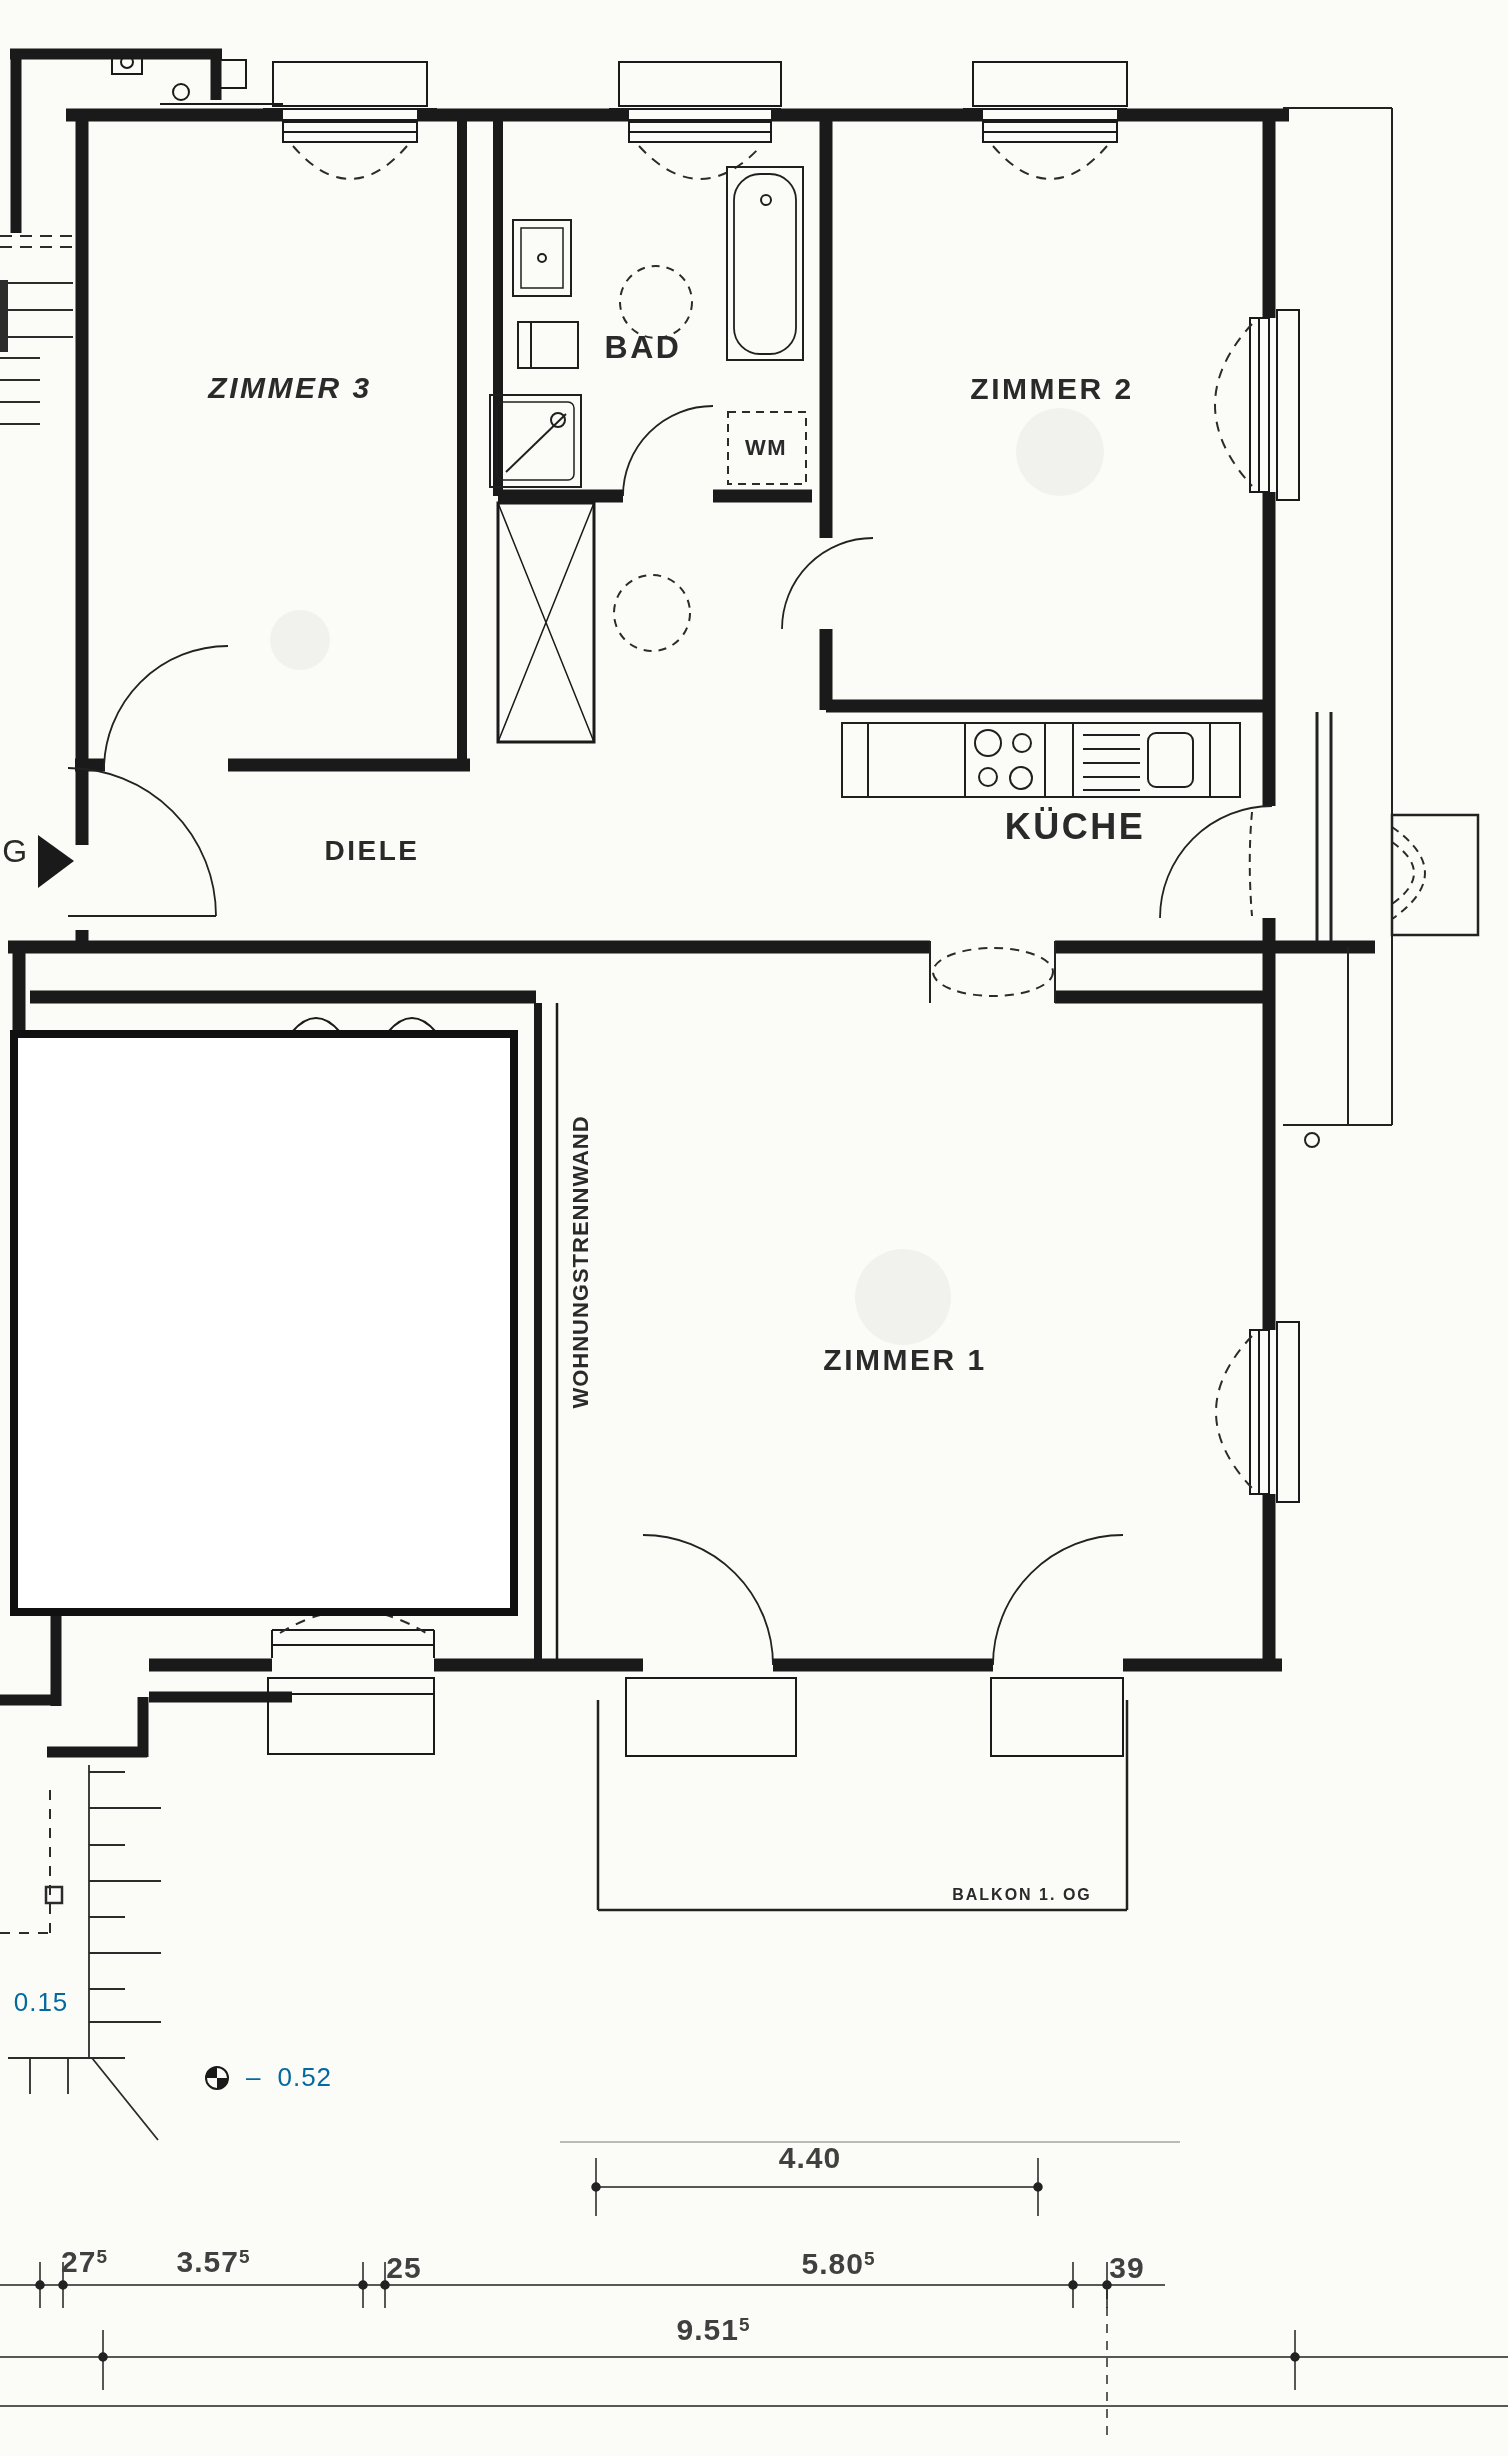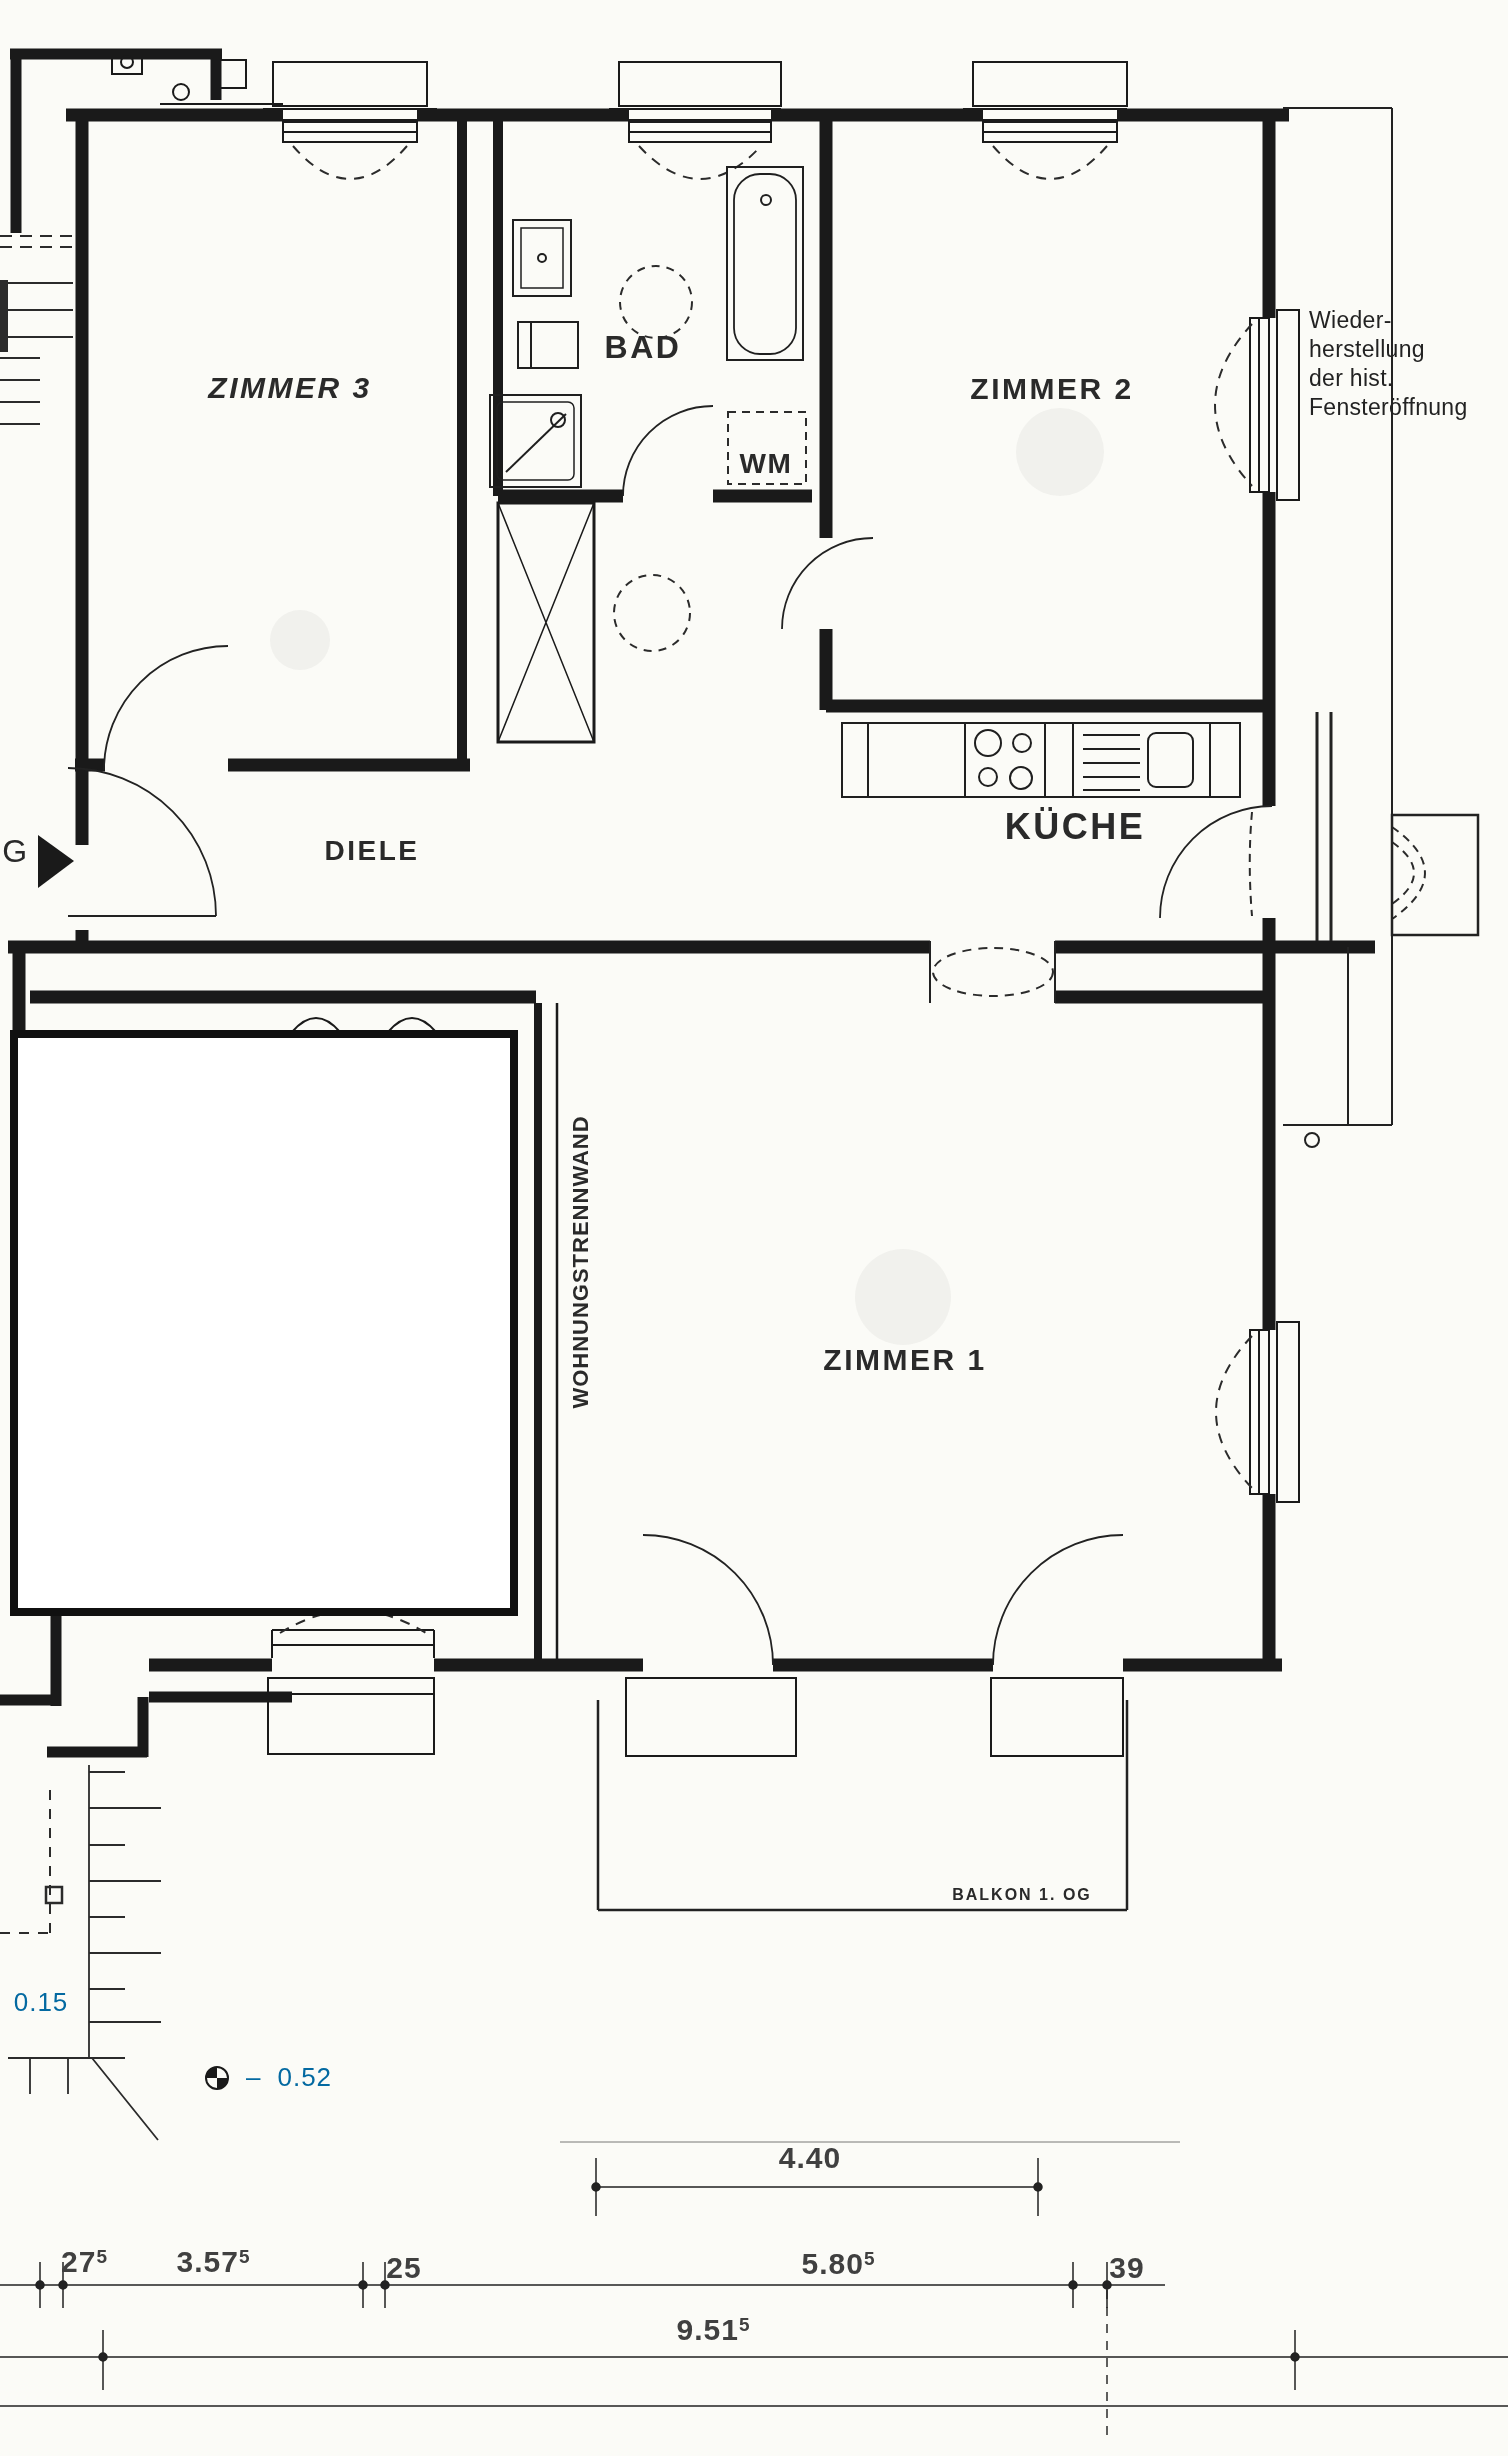--- a/index.html
+++ b/index.html
@@ -7,21 +7,21 @@
     position:relative;width:1508px;height:2456px;margin:0 auto;
     background:#fbfbf7;overflow:hidden;
     font-family:"Liberation Sans",sans-serif;color:#1f1f1f;
   }
   svg.linework{position:absolute;left:0;top:0;}
   .lbl{
     position:absolute;transform:translate(-50%,-50%);
     white-space:nowrap;font-weight:700;letter-spacing:2.5px;color:#2a2a2a;
   }
   .room{font-size:30px;}
-  .small{font-size:28px;letter-spacing:1.5px;margin-top:16px;}
+  .small{font-size:22px;letter-spacing:1.5px;}
   .vert{transform:translate(-50%,-50%) rotate(-90deg);font-weight:700;
         font-size:22px;letter-spacing:1px;}
   .dim{font-weight:700;letter-spacing:1px;font-size:30px;color:#404040;}
   .dim .sup{font-size:19px;vertical-align:9px;letter-spacing:0;}
   .lvl{font-weight:400;font-size:26px;letter-spacing:1px;color:#0369a1;}
   .anno{
     position:absolute;left:1309px;top:306px;line-height:29px;
     font-size:23px;font-weight:400;letter-spacing:0.3px;color:#222;
   }
   .anno span{display:block;}
@@ -257,26 +257,20 @@
 <span class="lbl room" style="left:643px;top:347px;font-size:32px;">BAD</span>
 <span class="lbl room" style="left:1052px;top:389px;">ZIMMER 2</span>
 <span class="lbl small" style="left:766px;top:448px;">WM</span>
 <span class="lbl room" style="left:1075px;top:827px;font-size:36px;">KÜCHE</span>
 <span class="lbl room" style="left:372px;top:851px;font-size:28px;">DIELE</span>
 <span class="lbl room" style="left:905px;top:1360px;">ZIMMER 1</span>
 <span class="lbl vert" style="left:581px;top:1262px;">WOHNUNGSTRENNWAND</span>
 <span class="lbl balkon" style="left:1022px;top:1895px;">BALKON 1. OG</span>
 <span class="lbl" style="left:16px;top:851px;font-size:32px;font-weight:400;">G</span>
 
-<div class="anno">
-  <span>Wieder-</span>
-  <span>herstellung</span>
-  <span>der hist.</span>
-  <span>Fensteröffnung</span>
-</div>
 
 <span class="lbl lvl" style="left:41px;top:2002px;">0.15</span>
 <div class="bench">
   <svg width="26" height="26" viewBox="0 0 26 26">
     <circle cx="13" cy="13" r="11" fill="none" stroke="#1a1a1a" stroke-width="2"></circle>
     <path d="M13,13 L13,2 A11,11 0 0 0 2,13 Z" fill="#1a1a1a"></path>
     <path d="M13,13 L13,24 A11,11 0 0 0 24,13 Z" fill="#1a1a1a"></path>
   </svg>
   <span class="lvl">–</span>
   <span class="lvl">0.52</span>

